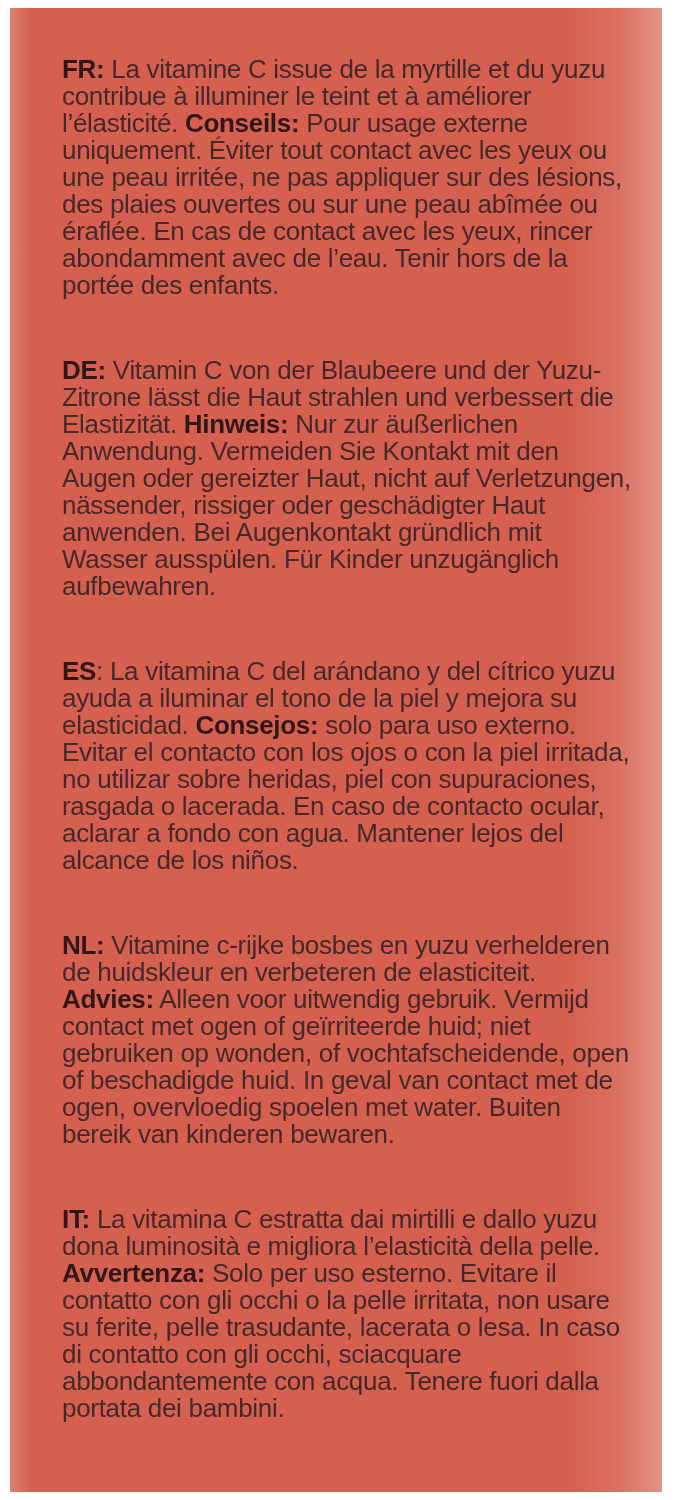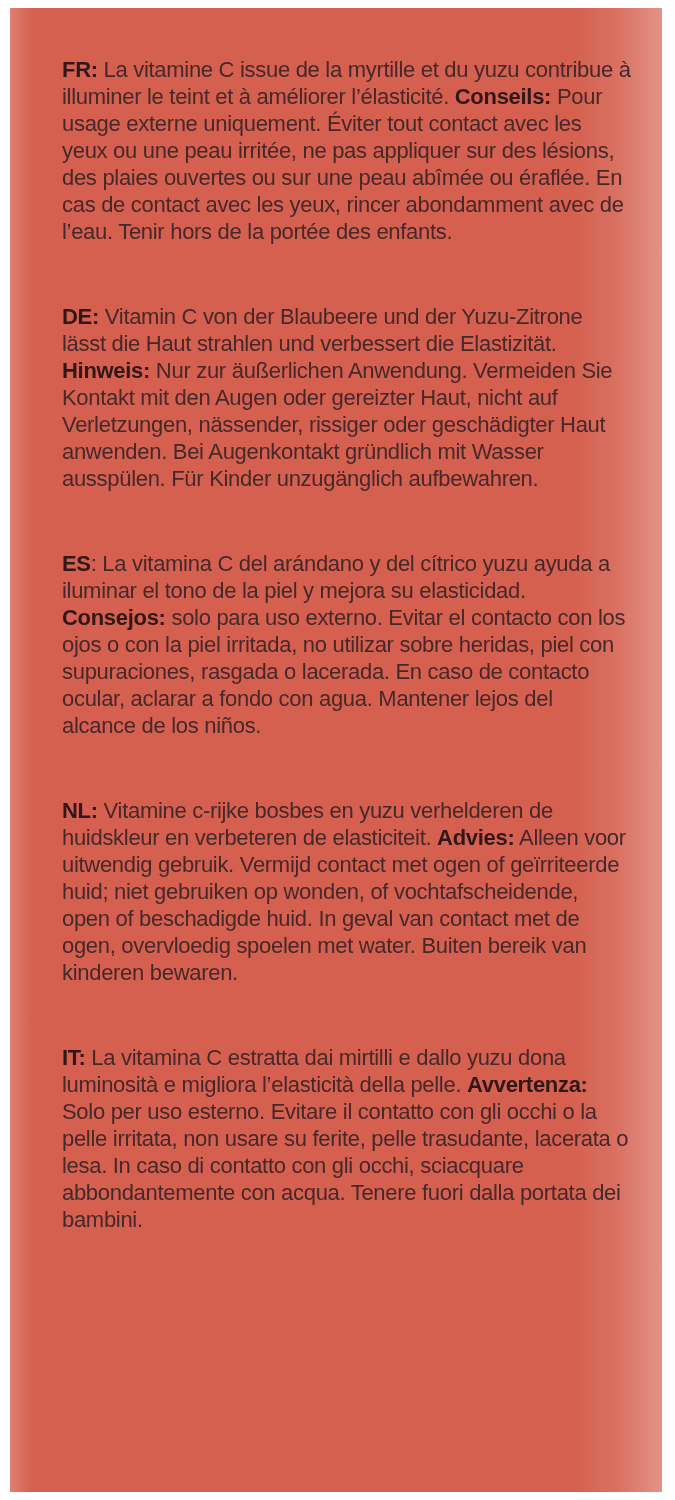--- a/index.html
+++ b/index.html
@@ -23,21 +23,21 @@
       rgba(255,255,255,0.00) 22px,
       rgba(255,255,255,0.00) 86%,
       rgba(255,255,255,0.10) 93%,
       rgba(255,255,255,0.32) 100%);
     box-sizing: border-box;
     padding: 48px 32px 0 52px;
   }
   .label-text p {
     margin: 0 0 58px 0;
     width: 569px;
-    font-size: 22px;
+    font-size: 26px;
     line-height: 27px;
     letter-spacing: -0.3px;
     color: var(--label-text, #45282a);
     text-align: left;
   }
   .label-text p b {
     font-weight: 700;
     color: var(--label-text-bold, #301719);
   }
 </style>

